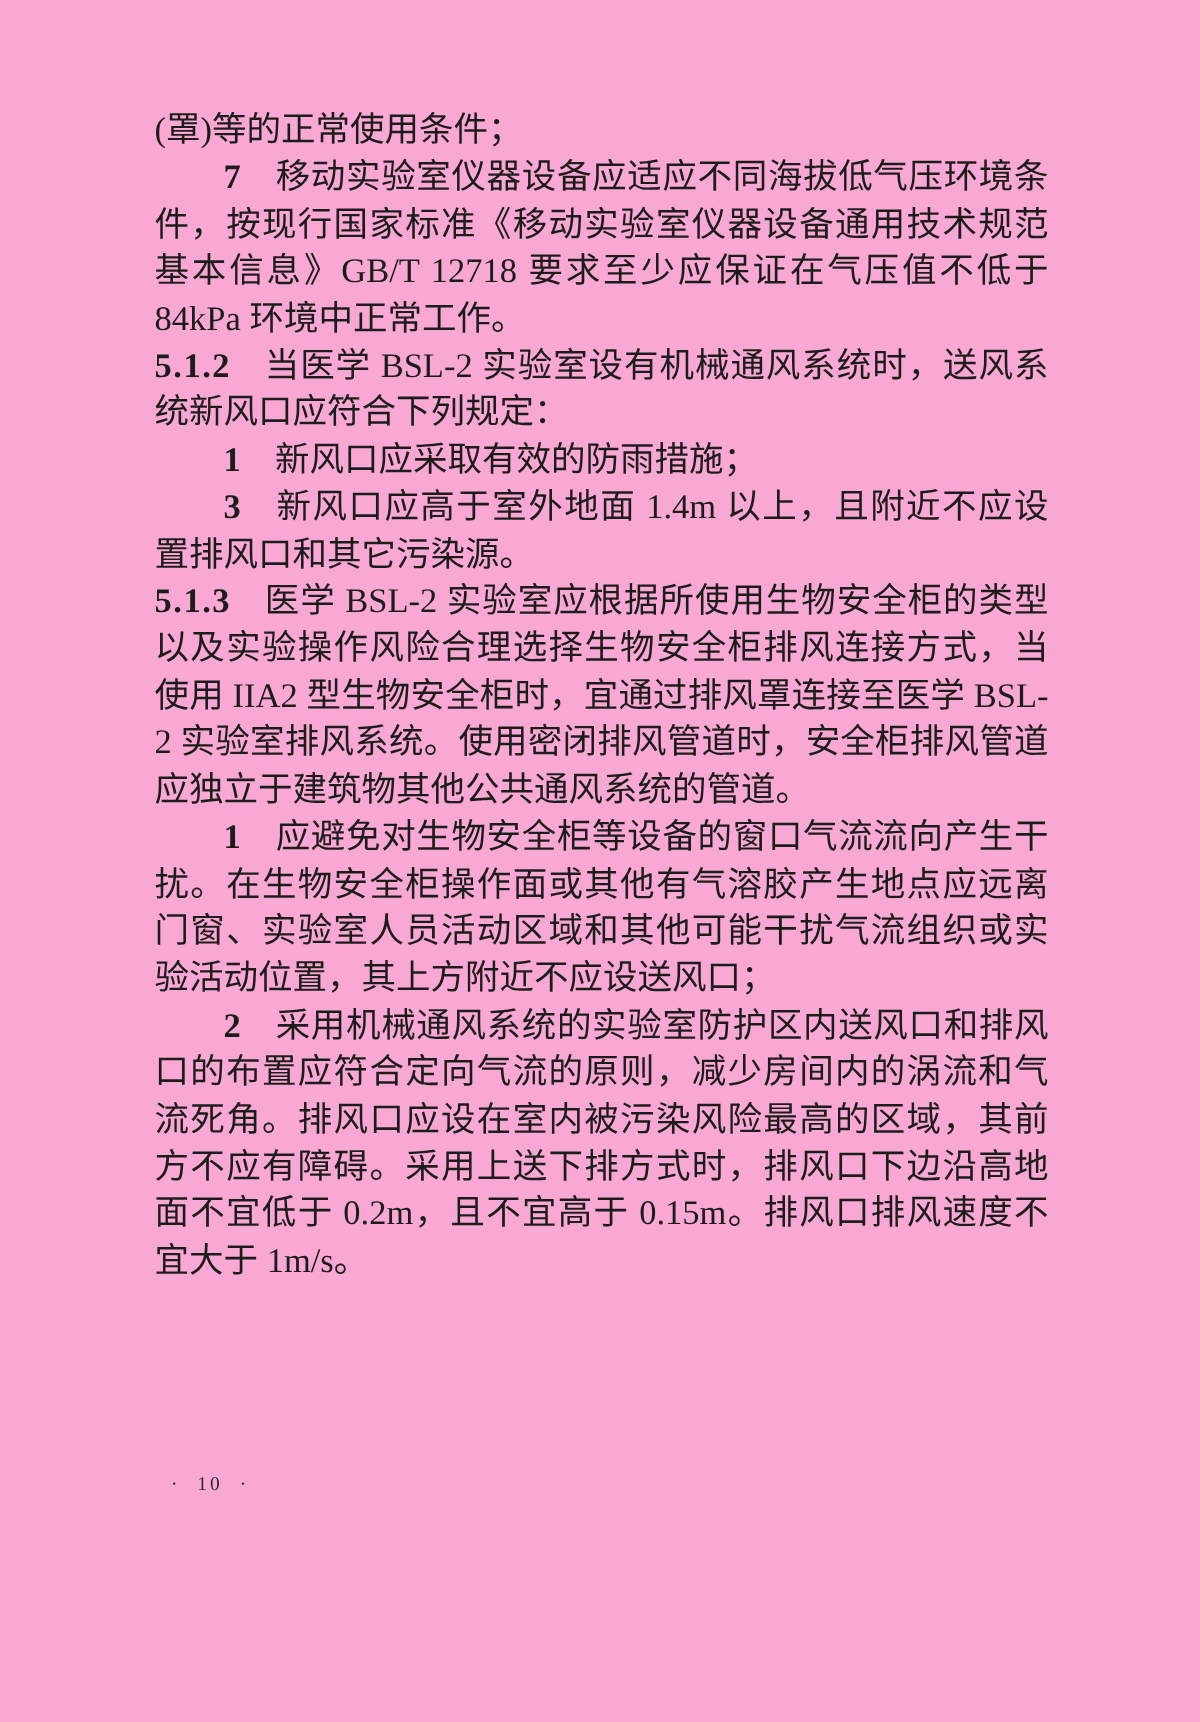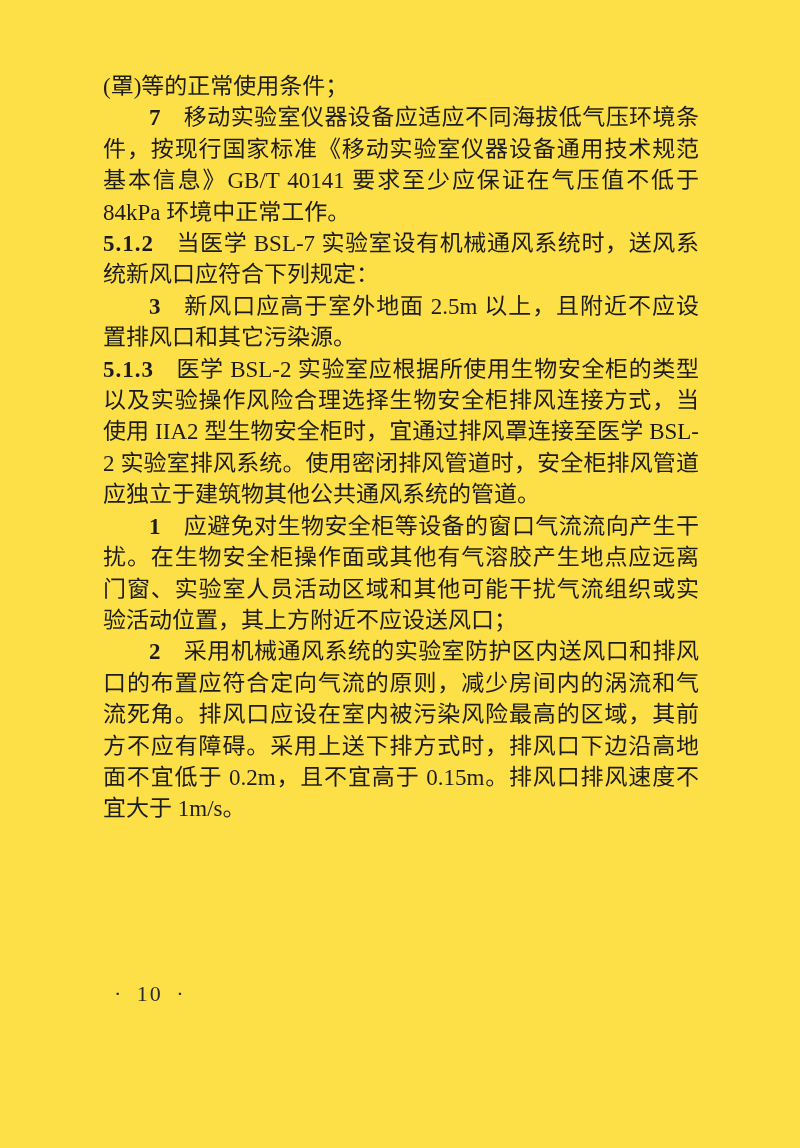--- a/index.html
+++ b/index.html
@@ -11,21 +11,21 @@
 
   body {
     background: #ffffff;
     font-family: "Liberation Serif", "DejaVu Serif", serif;
   }
 
   .page {
     position: relative;
     width: 800px;
     height: 1148px;
-    background: #fde047;
+    background: #f9a8d4;
     overflow: hidden;
   }
 
   .text-block {
     position: absolute;
     left: 103px;
     top: 71px;
     width: 596px;
     font-size: 23px;
     line-height: 31.4px;
@@ -52,37 +52,38 @@
     font-weight: bold;
     letter-spacing: 1px;
     margin-right: 0.95em;
     font-family: "Liberation Serif", "DejaVu Serif", serif;
   }
 
   .page-footer {
     position: absolute;
     left: 114px;
     top: 981px;
-    font-size: 22px;
+    font-size: 13px;
     color: #2a2a2a;
     letter-spacing: 2px;
     word-spacing: 6px;
   }
 </style>
 </head>
 <body>
 
 <div class="page">
 
   <main class="text-block">
 
   <p class="continuation"><span>(罩)等的正常使用条件；</span></p>
-      <p class="numbered-item"><b class="num">7</b><span>移动实验室仪器设备应适应不同海拔低气压环境条件，按现行国家标准《移动实验室仪器设备通用技术规范基本信息》GB/T 40141 要求至少应保证在气压值不低于 84kPa 环境中正常工作。</span></p>
-      <p class="clause"><b class="num">5.1.2</b><span>当医学 BSL-7 实验室设有机械通风系统时，送风系统新风口应符合下列规定：</span></p>
-      <p class="numbered-item"><b class="num">3</b><span>新风口应高于室外地面 2.5m 以上，且附近不应设置排风口和其它污染源。</span></p>
+      <p class="numbered-item"><b class="num">7</b><span>移动实验室仪器设备应适应不同海拔低气压环境条件，按现行国家标准《移动实验室仪器设备通用技术规范基本信息》GB/T 12718 要求至少应保证在气压值不低于 84kPa 环境中正常工作。</span></p>
+      <p class="clause"><b class="num">5.1.2</b><span>当医学 BSL-2 实验室设有机械通风系统时，送风系统新风口应符合下列规定：</span></p>
+      <p class="numbered-item"><b class="num">1</b><span>新风口应采取有效的防雨措施；</span></p>
+      <p class="numbered-item"><b class="num">3</b><span>新风口应高于室外地面 1.4m 以上，且附近不应设置排风口和其它污染源。</span></p>
       <p class="clause"><b class="num">5.1.3</b><span>医学 BSL-2 实验室应根据所使用生物安全柜的类型以及实验操作风险合理选择生物安全柜排风连接方式，当使用 IIA2 型生物安全柜时，宜通过排风罩连接至医学 BSL-2 实验室排风系统。使用密闭排风管道时，安全柜排风管道应独立于建筑物其他公共通风系统的管道。</span></p>
       <p class="numbered-item"><b class="num">1</b><span>应避免对生物安全柜等设备的窗口气流流向产生干扰。在生物安全柜操作面或其他有气溶胶产生地点应远离门窗、实验室人员活动区域和其他可能干扰气流组织或实验活动位置，其上方附近不应设送风口；</span></p>
       <p class="numbered-item"><b class="num">2</b><span>采用机械通风系统的实验室防护区内送风口和排风口的布置应符合定向气流的原则，减少房间内的涡流和气流死角。排风口应设在室内被污染风险最高的区域，其前方不应有障碍。采用上送下排方式时，排风口下边沿高地面不宜低于 0.2m，且不宜高于 0.15m。排风口排风速度不宜大于 1m/s。</span></p>
     </main>
 
   <footer class="page-footer">
     <span>· 10 ·</span>
   </footer>
 
 </div>

